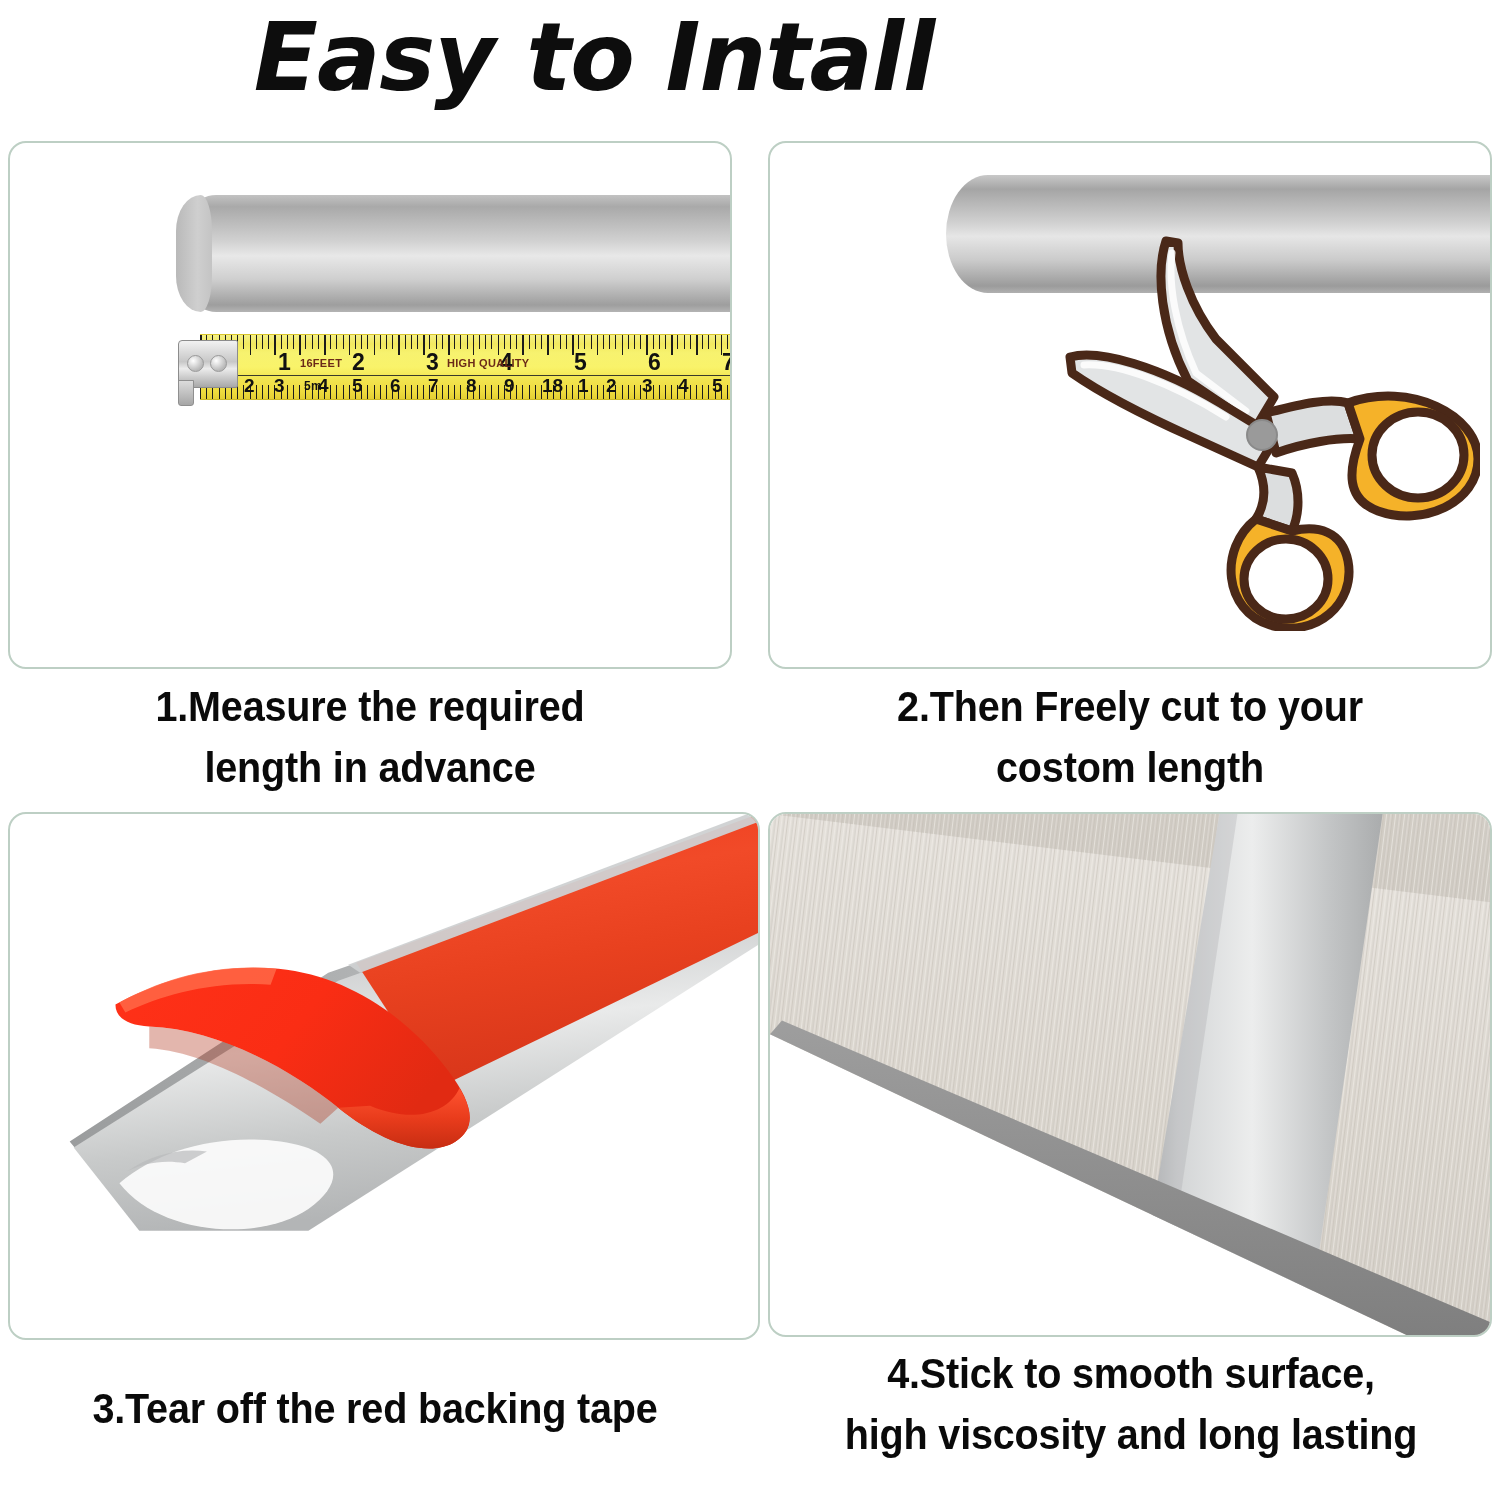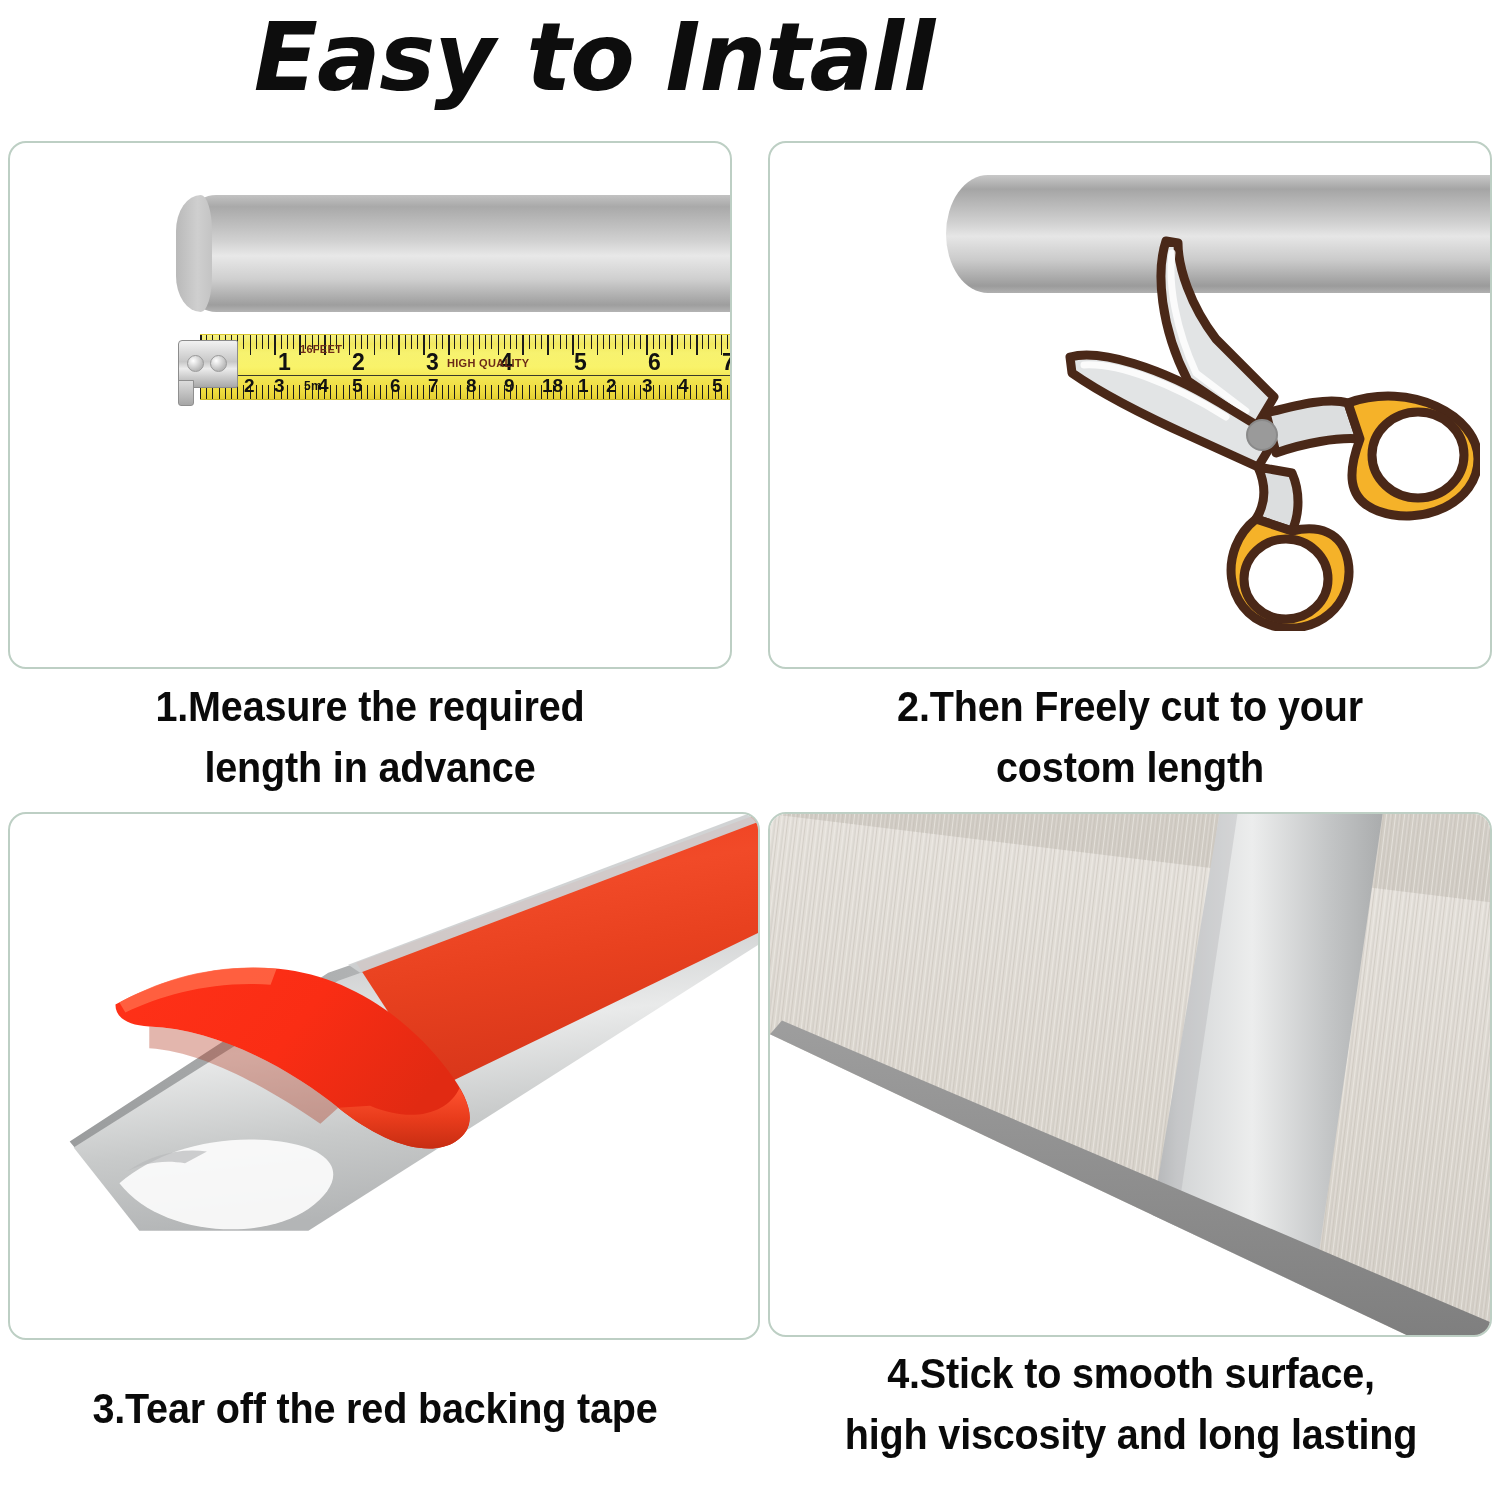--- a/index.html
+++ b/index.html
@@ -162,21 +162,21 @@
         <span class="cm-num" style="left:228px">7</span>
         <span class="cm-num" style="left:266px">8</span>
         <span class="cm-num" style="left:304px">9</span>
         <span class="cm-num" style="left:342px">18</span>
         <span class="cm-num" style="left:378px">1</span>
         <span class="cm-num" style="left:406px">2</span>
         <span class="cm-num" style="left:442px">3</span>
         <span class="cm-num" style="left:478px">4</span>
         <span class="cm-num" style="left:512px">5</span>
 
-        <span class="tape-txt" style="left:100px;top:8px">16FEET</span>
+        <span class="tape-txt" style="left:100px;top:22px">16FEET</span>
         <span class="tape-txt" style="left:247px;top:22px">HIGH QUALITY</span>
         <span class="tape-txt" style="left:104px;top:44px;font-size:12px;color:#111">5m</span>
       </div>
 
       <div class="tape-hook"></div>
       <div class="hook-lip"></div>
     </div>
   </div>
 
   <div class="panel" id="panel-2">

